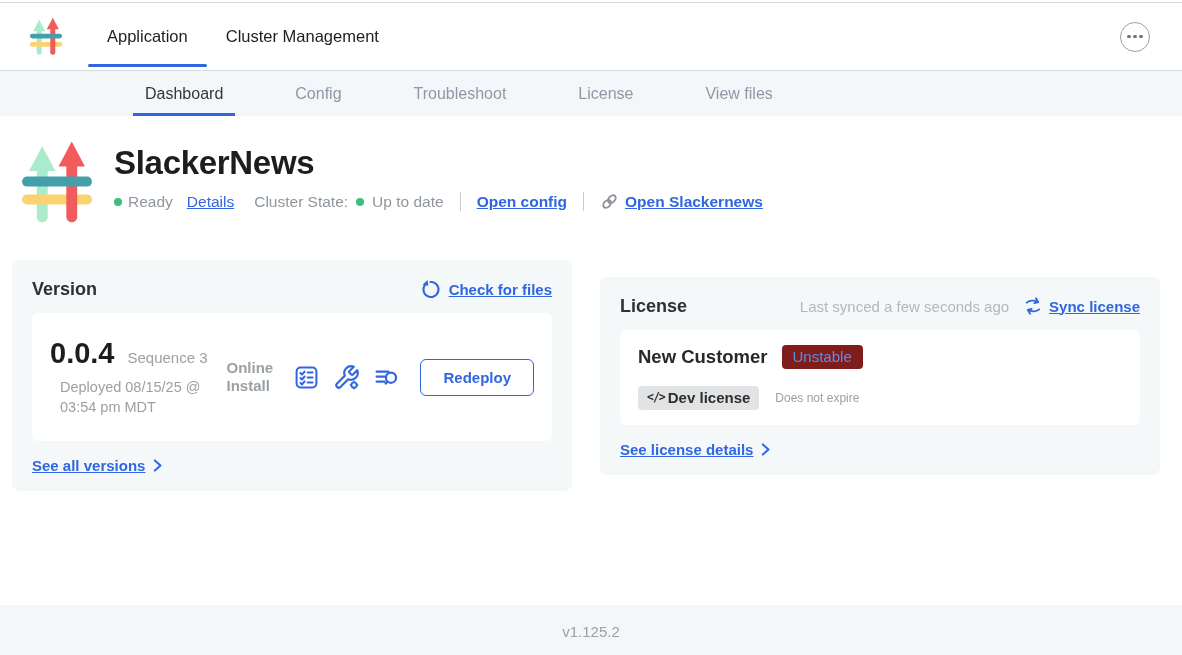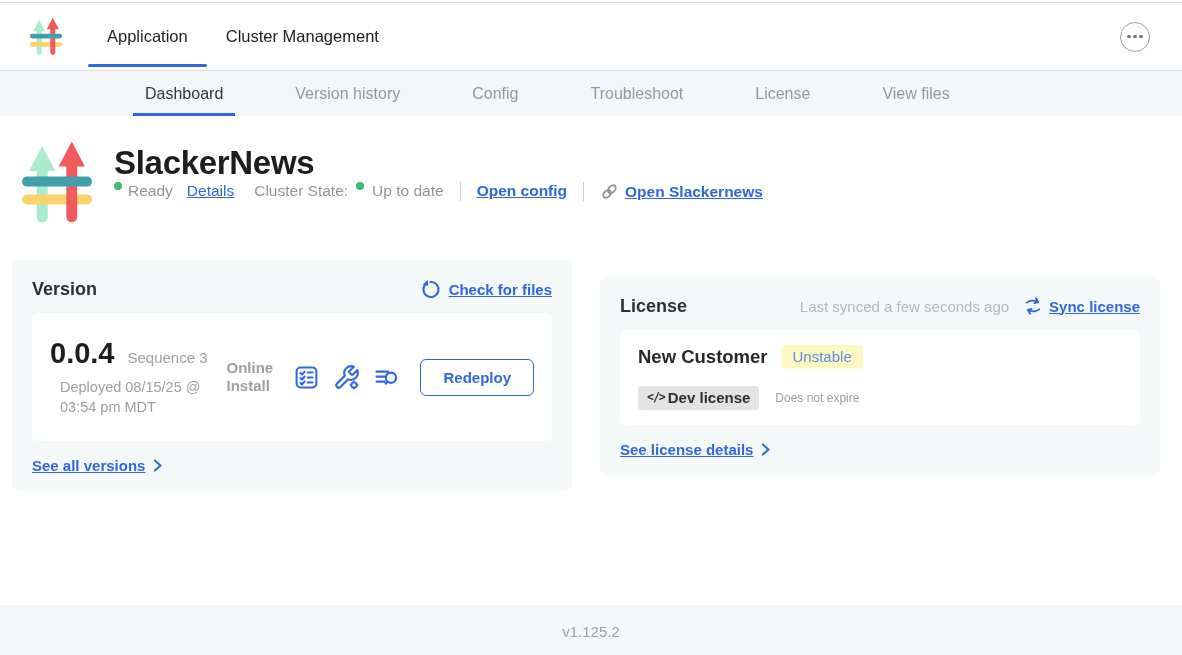--- a/index.html
+++ b/index.html
@@ -26,21 +26,21 @@
   .sub-tab.active { color:#33363a; font-weight:500; }
   .sub-tab.active::after { content:""; position:absolute; left:0; right:0; bottom:0; height:3px; background:#3066e0; }
 
   main { flex:1 1 auto; background:#fff; }
 
   
   .app-header { display:flex; align-items:flex-start; margin:22px 0 0 18px; }
   .app-header .big-logo { flex:0 0 auto; margin-top:2px; }
   .app-head-text { margin-left:18px; }
   .app-title { font-size:33px; font-weight:700; color:#1d1d1f; letter-spacing:-0.3px; margin-top:6px; }
-  .status-row { display:flex; font-size:15.5px; color:#8f969c; }
+  .status-row { display:flex; align-items:center; margin-top:10px; font-size:15.5px; color:#8f969c; }
   .dot { width:8px; height:8px; border-radius:50%; background:#3fbd7a; display:inline-block; }
   .status-row .gap6 { margin-left:6px; } .status-row .gap8 { margin-left:8px; }
   .status-row .gap14 { margin-left:14px; } .status-row .gap20 { margin-left:20px; }
   .vdiv { width:1px; height:19px; background:#c8cdd2; margin:0 16px; }
   a.lnk { color:#3066e0; text-decoration:underline; cursor:pointer; }
   .w500 { font-weight:500; } .w600 { font-weight:600; } .w700 { font-weight:700; }
   .linkline { display:inline-flex; align-items:center; gap:6px; }
 
   
   .cards-row { display:flex; align-items:center; gap:28px; margin:33px 22px 0 12px; }
@@ -63,21 +63,21 @@
   .icon-row { display:flex; align-items:center; gap:13px; }
   .icon-btn { background:none; border:none; padding:0; cursor:pointer; display:flex; }
   .redeploy-btn { background:#fff; border:1.5px solid #3066e0; border-radius:6px; color:#3066e0; font-size:15px; font-weight:700; padding:9px 22px; cursor:pointer; margin-left:5px; font-family:inherit; }
   .card-footer-link { margin-top:16px; display:flex; align-items:center; gap:4px; font-size:15px; }
 
   
   .lic-head-right { display:flex; align-items:center; font-size:15px; }
   .last-synced { color:#b2b8bd; margin-right:14px; }
   .lic-row1 { display:flex; align-items:center; gap:14px; }
   .customer-name { font-size:18.5px; font-weight:600; color:#27282a; }
-  .channel-badge { background:#fef9c3; color:#5e8ce4; font-size:15px; padding:3px 11px 4px; border-radius:4px; }
+  .channel-badge { background:#7f1d1d; color:#5e8ce4; font-size:15px; padding:3px 11px 4px; border-radius:4px; }
   .lic-row2 { display:flex; align-items:center; gap:16px; margin-top:17px; }
   .type-badge { background:#e2e3e4; color:#2d2e30; font-size:15px; font-weight:700; border-radius:4px; padding:3px 9px 4px; display:inline-flex; align-items:center; gap:3px; }
   .code-glyph { font-size:11.5px; font-weight:800; letter-spacing:-1px; font-family:"DejaVu Sans Mono",monospace; }
   .expiry { font-size:12px; color:#9aa0a4; }
 
   footer { flex:0 0 auto; height:50px; background:#f4f7f9; display:flex; justify-content:center; align-items:flex-start; padding-top:18px; font-size:15px; color:#9aa1a7; }
 
   svg { display:block; }
 </style>
 </head>
@@ -110,23 +110,20 @@
         <i></i>
           <i></i>
           <i></i>
       </button>
     </div>
   </header>
 
   <nav class="subnav">
     <div class="sub-tab active">
         <span>Dashboard</span>
-      </div>
-    <div class="sub-tab">
-        <span>Version history</span>
       </div>
     <div class="sub-tab">
         <span>Config</span>
       </div>
     <div class="sub-tab">
         <span>Troubleshoot</span>
       </div>
     <div class="sub-tab">
         <span>License</span>
       </div>

